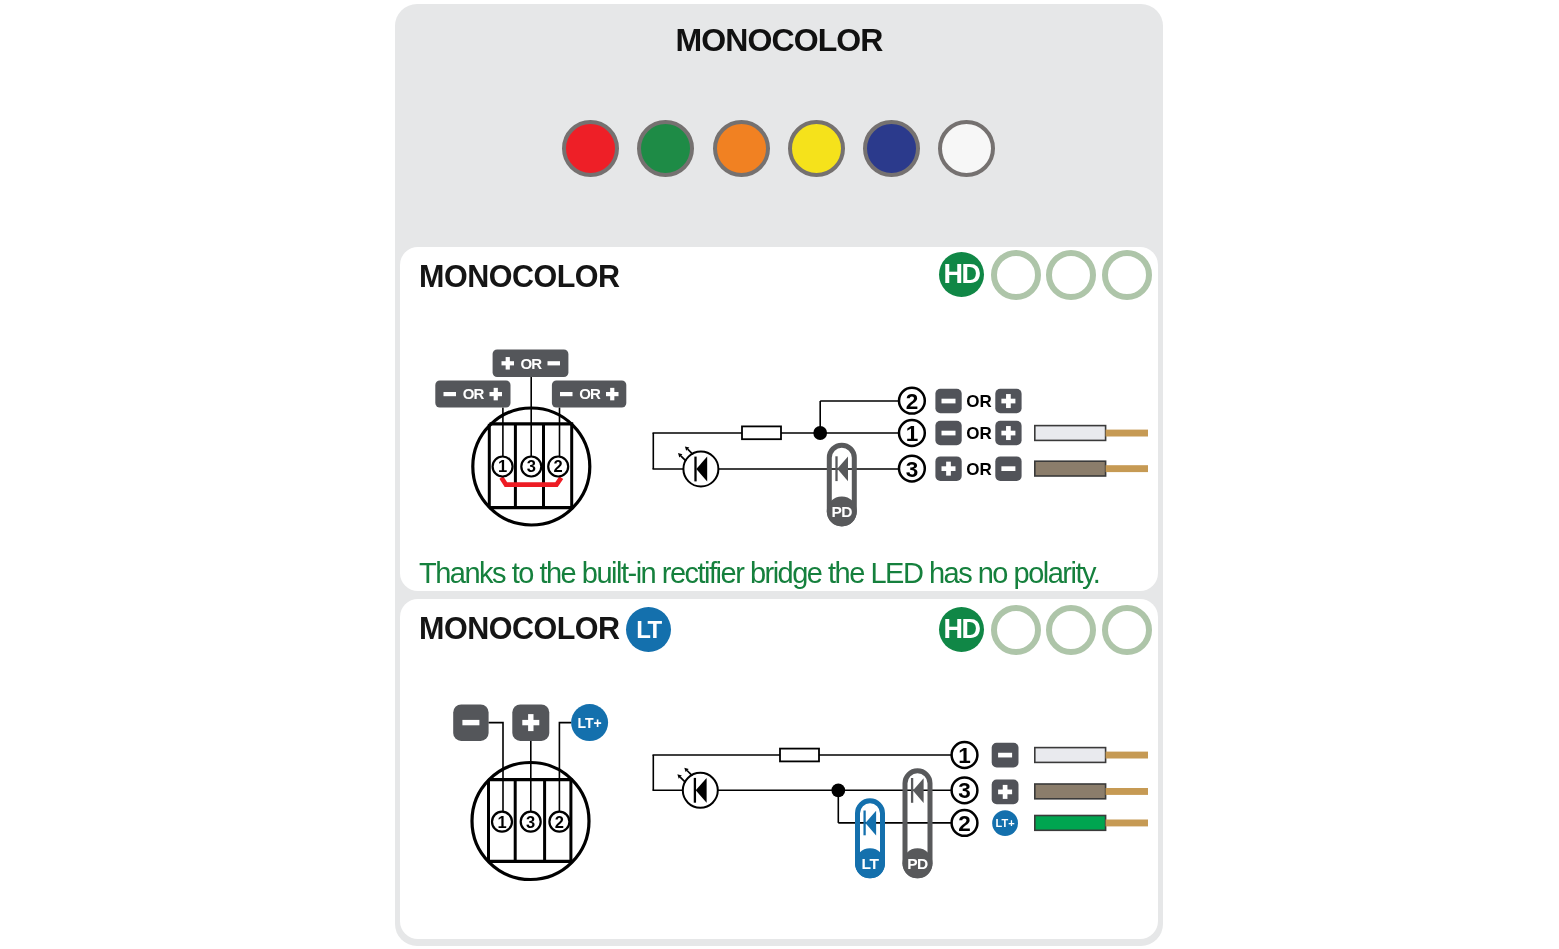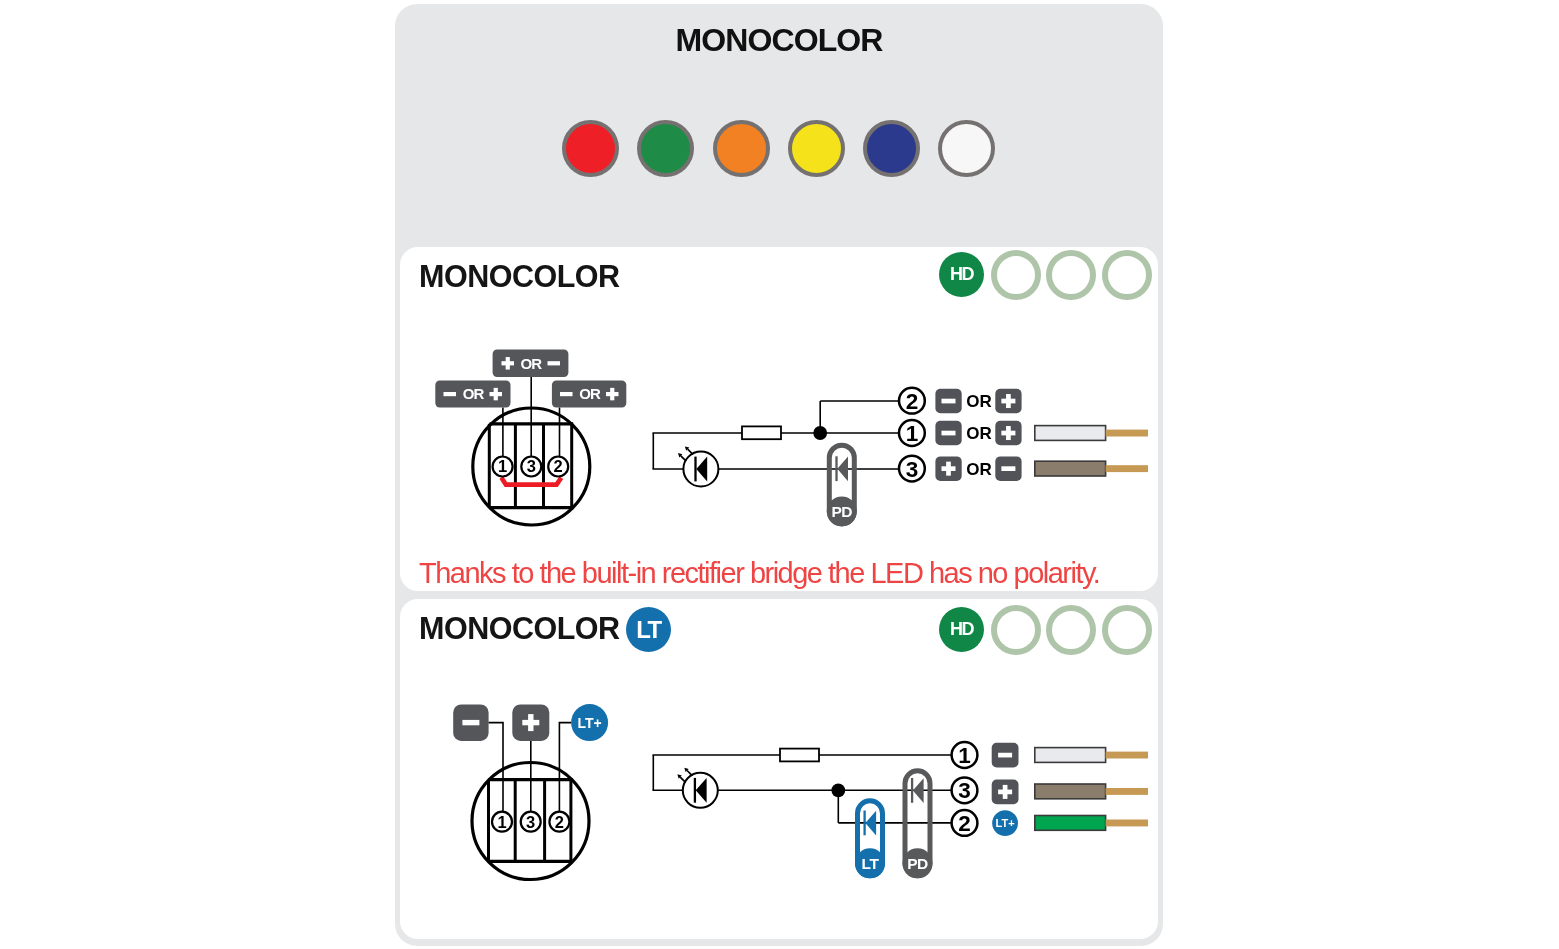--- a/index.html
+++ b/index.html
@@ -6,23 +6,23 @@
   body{width:1559px;height:949px;background:#ffffff;position:relative;
        font-family:"Liberation Sans", sans-serif;overflow:hidden;}
   .abs{position:absolute;}
   #gray{left:395px;top:4px;width:768px;height:942px;background:#e6e7e8;border-radius:22px;}
   #card1{left:400px;top:247px;width:758px;height:344px;background:#ffffff;border-radius:18px;}
   #card2{left:400px;top:599px;width:758px;height:340px;background:#ffffff;border-radius:18px;}
   #topTitle{left:395px;top:22px;width:768px;text-align:center;font-size:32px;font-weight:bold;color:#111;letter-spacing:-0.9px;}
   .dot{width:49px;height:49px;border-radius:50%;border:4.5px solid #757170;top:119.5px;}
   .h2{font-size:30.5px;font-weight:bold;color:#151515;letter-spacing:-0.5px;}
   .hd{width:45px;height:45px;border-radius:50%;background:#108746;color:#fff;
-      font-weight:bold;font-size:18px;text-align:center;line-height:45px;letter-spacing:-1.5px;}
+      font-weight:bold;font-size:27px;text-align:center;line-height:45px;letter-spacing:-1.5px;}
   .ring{width:38px;height:38px;border-radius:50%;border:6.5px solid #aec5a9;background:#fff;}
-  #thanks{left:419px;top:557px;font-size:29px;color:#ef4444;letter-spacing:-1.5px;}
+  #thanks{left:419px;top:557px;font-size:29px;color:#15803d;letter-spacing:-1.5px;}
   svg{position:absolute;left:0;top:0;}
 </style>
 </head>
 <body>
 <div class="abs" id="gray"></div>
 <div class="abs" id="card1"></div>
 <div class="abs" id="card2"></div>
 <div class="abs" id="topTitle">MONOCOLOR</div>
 
 <div class="abs dot" style="left:562px;background:#ee1f27;"></div>

